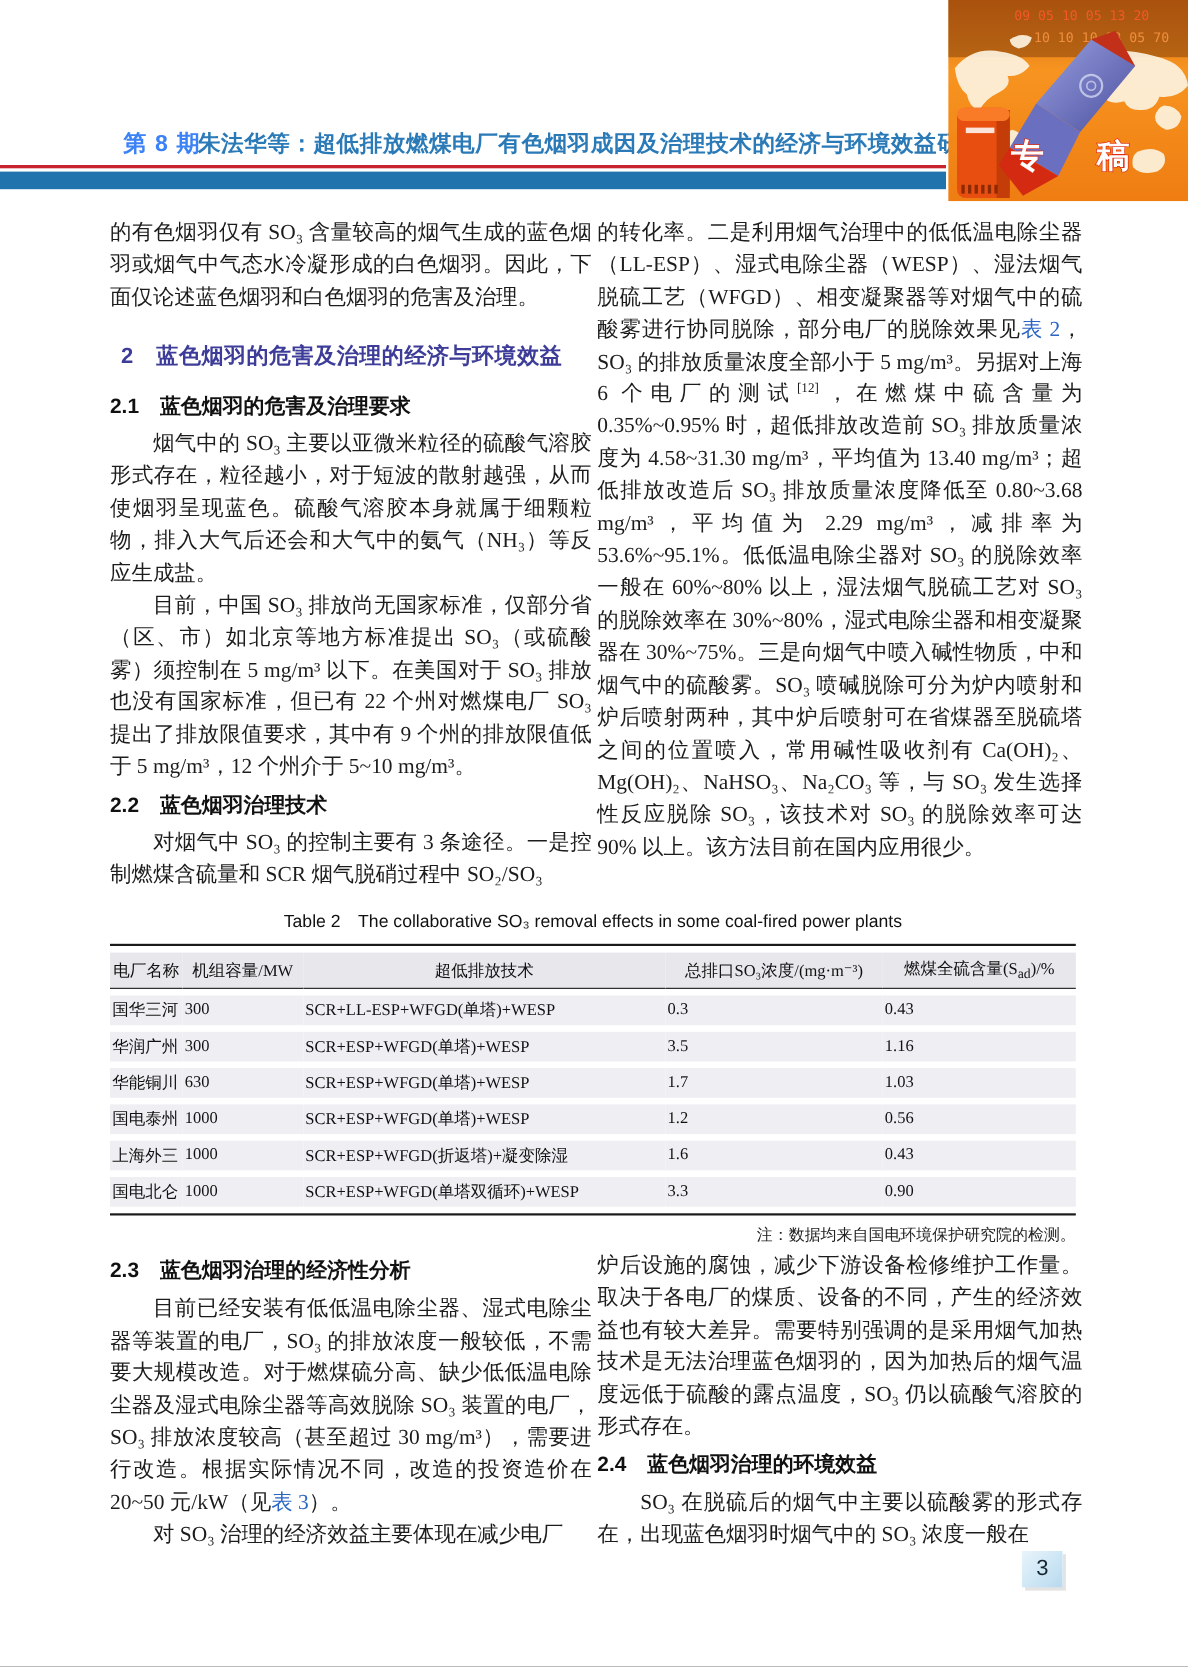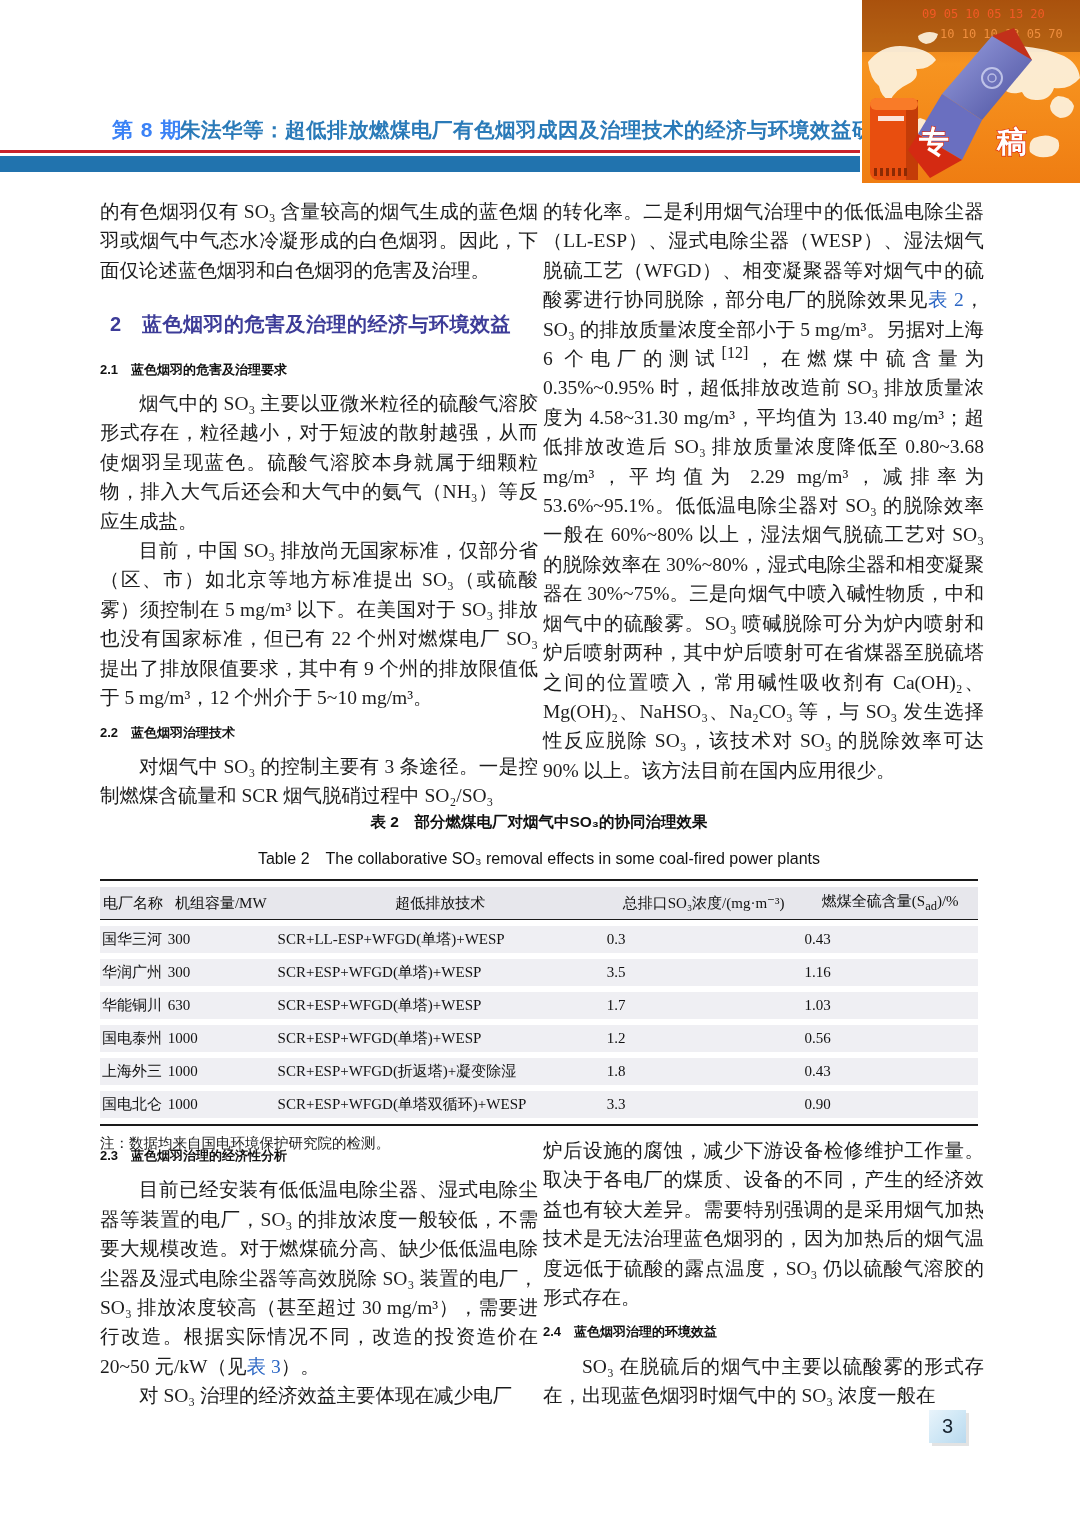--- a/index.html
+++ b/index.html
@@ -34,25 +34,25 @@
   .col-right-top{left:543px;top:197px;width:441px;}
   .col-left-bot{left:100px;top:1136px;}
   .col-right-bot{left:543px;top:1136px;width:441px;}
   h2.sec{
     font-family:"Liberation Sans","DejaVu Sans",sans-serif;
     font-size:20px;color:#3d3c98;font-weight:bold;
     margin:25px 0 15px 10px;letter-spacing:.5px;text-align:left;
   }
   h3.sub{
     font-family:"Liberation Sans","DejaVu Sans",sans-serif;
-    font-size:13px;color:#111;font-weight:bold;
+    font-size:19px;color:#111;font-weight:bold;
     margin:5px 0 5px 0;text-align:left;
   }
   .ref{color:#2b66c4;text-decoration:none;cursor:pointer;}
-  sup.cite{font-size:16px;line-height:0;}
+  sup.cite{font-size:12px;line-height:0;}
   
   .tbl-block{position:absolute;left:100px;top:812px;width:878px;}
   .cap-zh{
     text-align:center;font-family:"Liberation Sans","DejaVu Sans",sans-serif;
     font-weight:bold;font-size:15.5px;color:#111;
   }
   .cap-en{
     text-align:center;font-family:Liberation Sans, sans-serif;
     font-size:16px;color:#111;margin-top:16px;
   }
@@ -70,21 +70,21 @@
     padding:5px 2px;
     border-bottom:1.4px solid #1a1a1a;
   }
   table.t2 td{
     background:#efeff3;
     padding:4px 2px;
   }
   table.t2 col.c1{width:7.5%;} table.t2 col.c2{width:12.5%;}
   table.t2 col.c3{width:37.5%;} table.t2 col.c4{width:22.5%;}
   table.t2 col.c5{width:20%;}
-  .tbl-note{margin-top:8px;font-size:14.5px;color:#222;text-align:left;}
+  .tbl-note{margin-top:8px;font-size:14.5px;color:#222;text-align:right;}
   
   .pagenum{
     position:absolute;left:929px;top:1410px;width:37px;height:33px;
     background:linear-gradient(135deg,#e9f4fb 0%,#cde6f5 55%,#b9d9ee 100%);
     box-shadow:3px 3px 0 #e3e3e3;
     font-family:"Liberation Sans","DejaVu Sans",sans-serif;
     font-size:20px;color:#16222e;
     display:flex;align-items:center;justify-content:center;
   }
 </style>
@@ -159,21 +159,20 @@
     <p class="ind">目前，中国 SO₃ 排放尚无国家标准，仅部分省（区、市）如北京等地方标准提出 SO₃（或硫酸雾）须控制在 5 mg/m³ 以下。在美国对于 SO₃ 排放也没有国家标准，但已有 22 个州对燃煤电厂 SO₃ 提出了排放限值要求，其中有 9 个州的排放限值低于 5 mg/m³，12 个州介于 5~10 mg/m³。</p>
     <h3 class="sub">2.2　蓝色烟羽治理技术</h3>
     <p class="ind">对烟气中 SO₃ 的控制主要有 3 条途径。一是控制燃煤含硫量和 SCR 烟气脱硝过程中 SO₂/SO₃</p>
   </section>
 
   <section class="col col-right-top">
     <p><span>的转化率。二是利用烟气治理中的低低温电除尘器（LL-ESP）、湿式电除尘器（WESP）、湿法烟气脱硫工艺（WFGD）、相变凝聚器等对烟气中的硫酸雾进行协同脱除，部分电厂的脱除效果见</span><a class="ref">表 2</a><span>，SO₃ 的排放质量浓度全部小于 5 mg/m³。另据对上海 6 个电厂的测试</span><sup class="cite">[12]</sup><span>，在燃煤中硫含量为 0.35%~0.95% 时，超低排放改造前 SO₃ 排放质量浓度为 4.58~31.30 mg/m³，平均值为 13.40 mg/m³；超低排放改造后 SO₃ 排放质量浓度降低至 0.80~3.68 mg/m³，平均值为 2.29 mg/m³，减排率为 53.6%~95.1%。低低温电除尘器对 SO₃ 的脱除效率一般在 60%~80% 以上，湿法烟气脱硫工艺对 SO₃ 的脱除效率在 30%~80%，湿式电除尘器和相变凝聚器在 30%~75%。三是向烟气中喷入碱性物质，中和烟气中的硫酸雾。SO₃ 喷碱脱除可分为炉内喷射和炉后喷射两种，其中炉后喷射可在省煤器至脱硫塔之间的位置喷入，常用碱性吸收剂有 Ca(OH)₂、Mg(OH)₂、NaHSO₃、Na₂CO₃ 等，与 SO₃ 发生选择性反应脱除 SO₃，该技术对 SO₃ 的脱除效率可达 90% 以上。该方法目前在国内应用很少。</span></p>
   </section>
 
   <section class="tbl-block">
-    <div class="cap-zh">表 2　部分燃煤电厂对烟气中SO₃的协同治理效果</div>
     <div class="cap-en">Table 2　The collaborative SO₃ removal effects in some coal-fired power plants</div>
     <table class="t2">
       <colgroup>
           <col class="c1">
           <col class="c2">
           <col class="c3">
           <col class="c4">
           <col class="c5">
         </colgroup>
       <thead>
@@ -211,21 +210,21 @@
           <td>国电泰州</td>
             <td>1000</td>
             <td>SCR+ESP+WFGD(单塔)+WESP</td>
             <td>1.2</td>
             <td>0.56</td>
         </tr>
         <tr>
           <td>上海外三</td>
             <td>1000</td>
             <td>SCR+ESP+WFGD(折返塔)+凝变除湿</td>
-            <td>1.8</td>
+            <td>1.6</td>
             <td>0.43</td>
         </tr>
         <tr>
           <td>国电北仑</td>
             <td>1000</td>
             <td>SCR+ESP+WFGD(单塔双循环)+WESP</td>
             <td>3.3</td>
             <td>0.90</td>
         </tr>
       </tbody>

